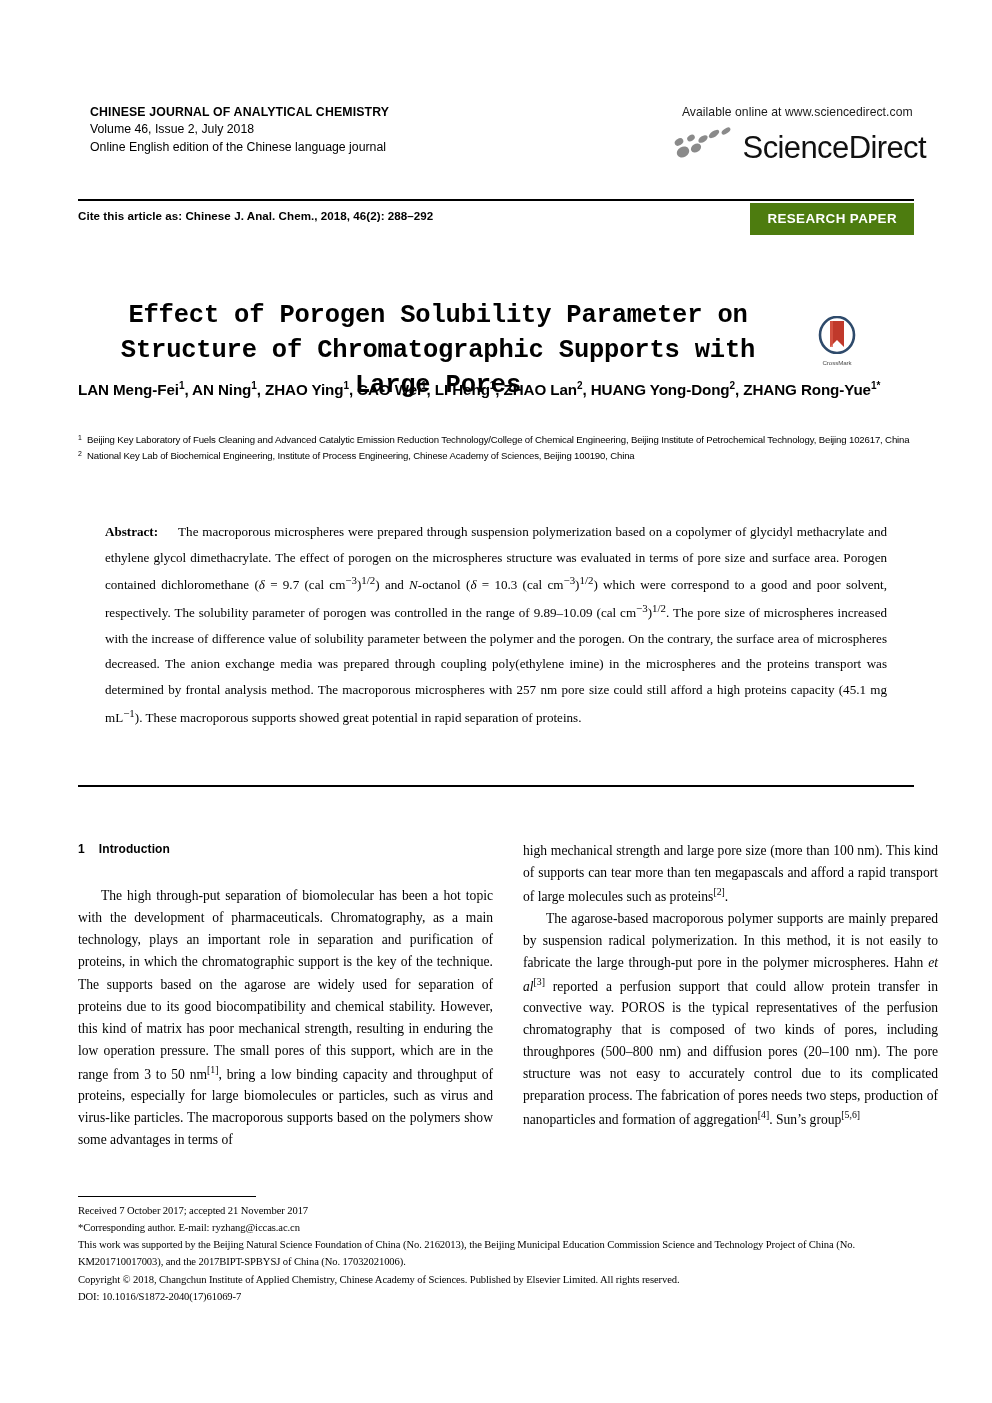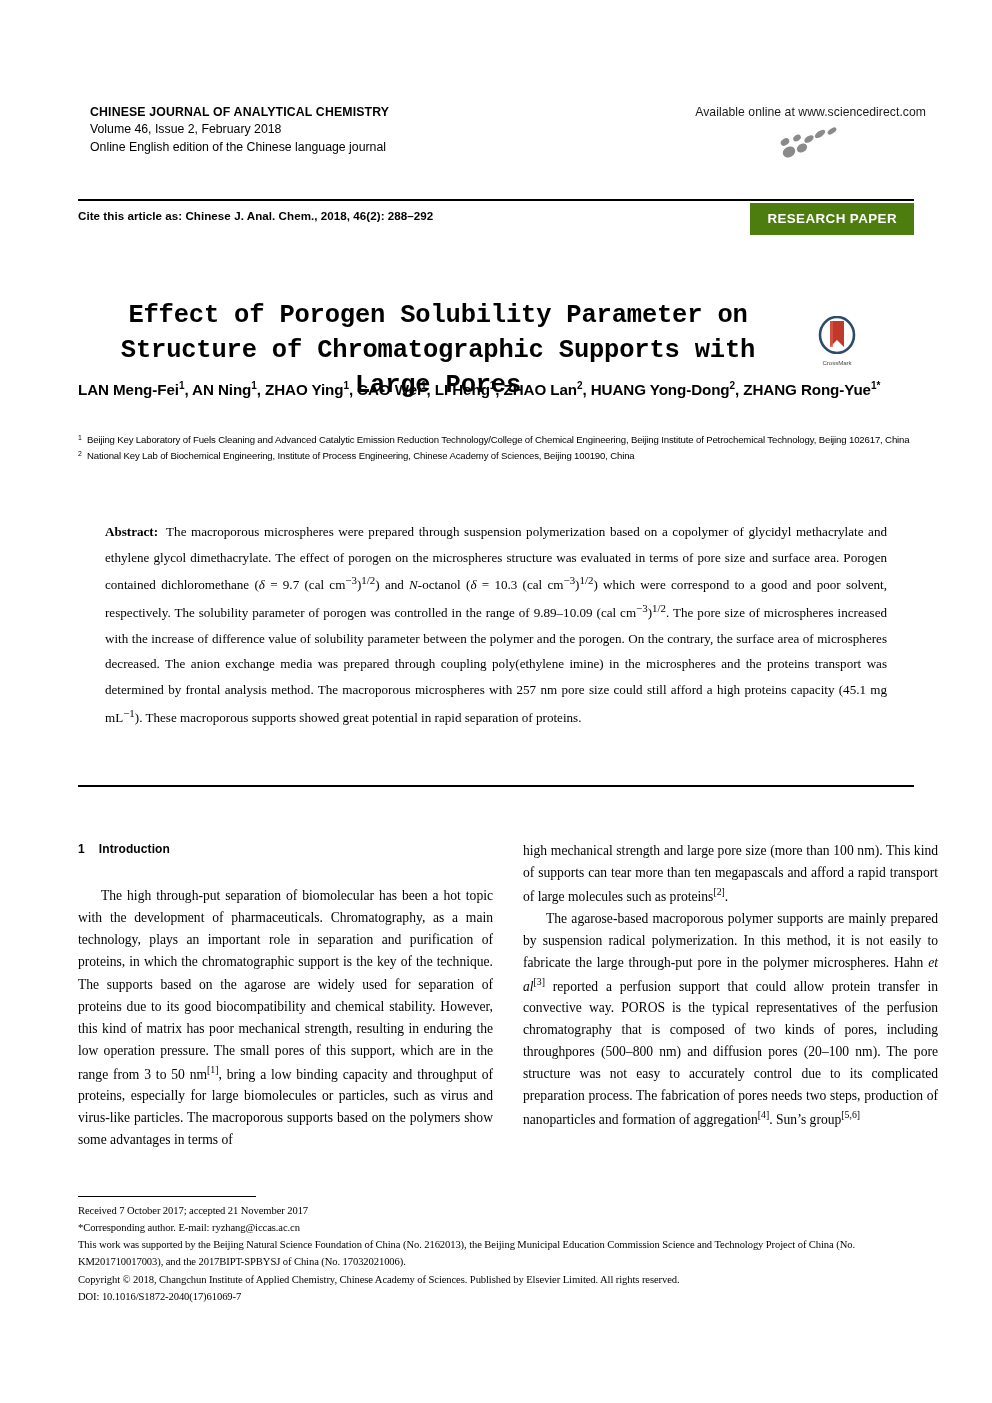--- a/index.html
+++ b/index.html
@@ -175,21 +175,21 @@
     left: 105px;
     top: 519px;
     width: 782px;
     font-size: 13.1px;
     line-height: 1.95;
     text-align: justify;
     text-justify: inter-word;
   }
   .abstract b { font-weight: bold; }
   .abstract i { font-style: italic; }
-  .abstract .lead { margin-right: 8px; }
+  .abstract .lead { margin-right: 20px; }
 
   .keywords {
     position: absolute;
     left: 105px;
     top: 731px;
     width: 782px;
     font-size: 13.1px;
     line-height: 1.8;
   }
   .keywords b { margin-right: 12px; }
@@ -252,39 +252,40 @@
   .footnotes div { white-space: normal; }
 </style>
 </head>
 <body>
 
 <div class="page">
 
   <div class="masthead">
     <div class="journal-block">
       <div class="journal-name">CHINESE JOURNAL OF ANALYTICAL CHEMISTRY</div>
-      <div class="journal-volume">Volume 46, Issue 2, February 2018</div>
+      <div class="journal-volume">Volume 46, Issue 2, July 2018</div>
       <div class="journal-edition">Online English edition of the Chinese language journal</div>
     </div>
     <div class="sd-block">
       <div class="sd-available">Available online at www.sciencedirect.com</div>
       <div class="sd-logo">
         <span>
           <svg width="72" height="40" viewBox="0 0 72 40" aria-hidden="true">
             <g fill="#8a8a8a">
               <ellipse cx="14" cy="27" rx="6.5" ry="5.2" transform="rotate(-28 14 27)"></ellipse>
               <ellipse cx="27" cy="23" rx="5.4" ry="4.1" transform="rotate(-30 27 23)"></ellipse>
               <ellipse cx="10" cy="17" rx="4.6" ry="3.3" transform="rotate(-32 10 17)"></ellipse>
               <ellipse cx="22" cy="13" rx="4.1" ry="2.9" transform="rotate(-33 22 13)"></ellipse>
               <ellipse cx="34" cy="14" rx="5.2" ry="3.0" transform="rotate(-34 34 14)"></ellipse>
               <ellipse cx="45" cy="9" rx="6.0" ry="2.9" transform="rotate(-34 45 9)"></ellipse>
               <ellipse cx="57" cy="6" rx="5.0" ry="2.5" transform="rotate(-34 57 6)"></ellipse>
             </g>
           </svg>
         </span>
+        <span class="sd-word">ScienceDirect</span>
       </div>
     </div>
   </div>
 
   <div class="rule-top"></div>
   <div class="cite-line">Cite this article as: Chinese J. Anal. Chem., 2018, 46(2): 288–292</div>
   <div class="badge">RESEARCH PAPER</div>
 
   <h1 class="title">Effect of Porogen Solubility Parameter on Structure of Chromatographic Supports with Large Pores</h1>
 

